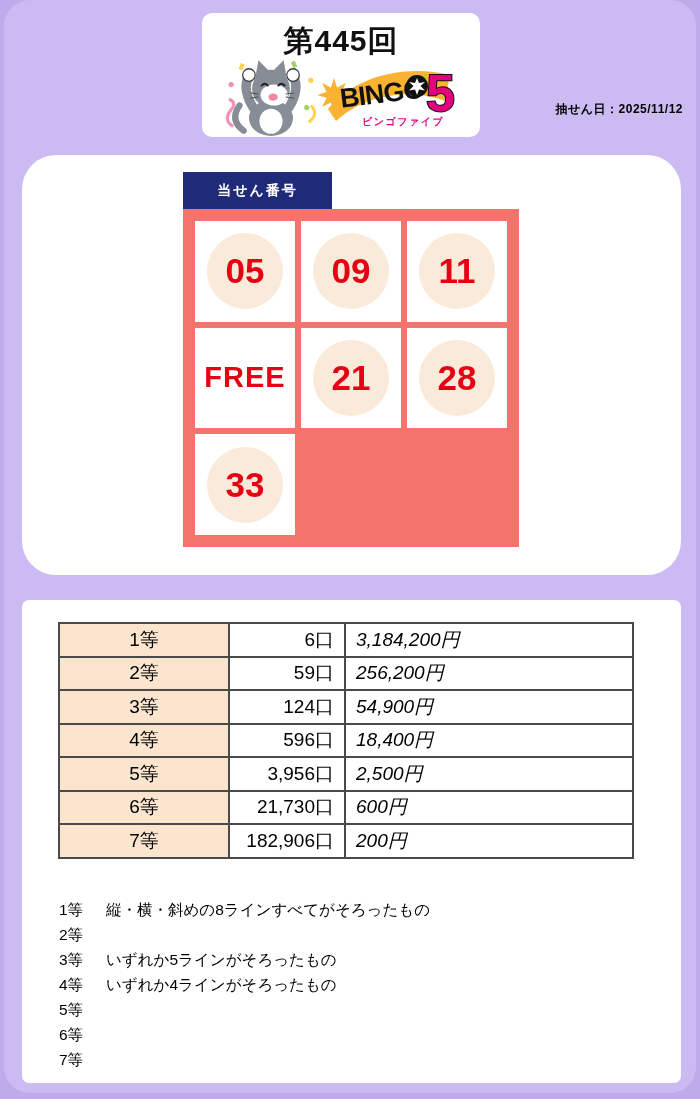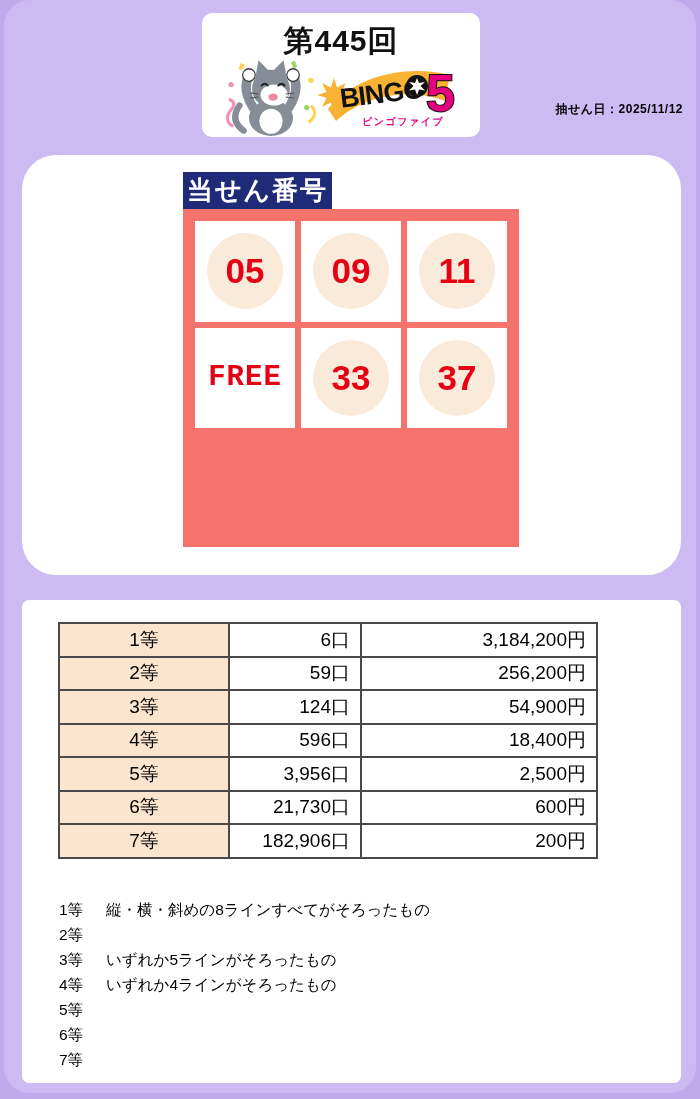--- a/index.html
+++ b/index.html
@@ -38,21 +38,21 @@
   
   .mid-card {
     position: absolute; left: 22px; top: 155px;
     width: 659px; height: 420px;
     background: #ffffff; border-radius: 34px;
   }
   .badge {
     position: absolute; left: 161px; top: 17px;
     width: 149px; height: 37px;
     background: #1f2a78; color: #fff;
-    font-size: 26px; font-weight: bold; letter-spacing: 2px;
+    font-size: 14px; font-weight: bold; letter-spacing: 2px;
     display: flex; align-items: center; justify-content: center;
   }
   .bingo-grid {
     position: absolute; left: 161px; top: 54px;
     width: 336px; height: 338px;
     background: #f4736c;
     display: grid;
     grid-template-columns: repeat(3, 1fr);
     grid-template-rows: repeat(3, 1fr);
     padding: 12px; gap: 6px;
@@ -63,43 +63,43 @@
   }
   .num-chip {
     width: 76px; height: 76px; border-radius: 50%;
     background: #faead9;
     display: flex; align-items: center; justify-content: center;
     font-size: 35px; font-weight: bold; color: #e60013;
   }
   .num-chip.free {
     background: transparent; border-radius: 0;
     width: auto; height: auto;
-    font-size: 29px; letter-spacing: 1px; font-family: Liberation Mono, monospace;
+    font-size: 29px; letter-spacing: 1px;
   }
 
   
   .bottom-card {
     position: absolute; left: 22px; top: 600px;
     width: 659px; height: 483px;
     background: #ffffff; border-radius: 7px;
   }
   .prize-table {
     position: absolute; left: 36px; top: 22px;
     border-collapse: collapse;
   }
   .prize-table td {
     border: 2px solid #4a4a4a;
     height: 33.5px;
     font-size: 19px; color: #000;
     padding: 0 10px;
     white-space: nowrap;
   }
   td.rank-cell  { width: 170px; background: #fbe5cf; text-align: center; }
-  td.units-cell { width: 132px; text-align: right; padding-left: 8px; }
-  td.amount-cell{ width: 236px; text-align: right; }
+  td.units-cell { width: 116px; text-align: right; padding-left: 8px; }
+  td.amount-cell{ width: 288px; text-align: left; font-style: italic; }
 
   .notes {
     position: absolute; left: 37px; top: 297px;
     font-size: 15.5px; color: #000; line-height: 25px;
   }
   .note-line { display: flex; }
   .note-rank { width: 47px; flex-shrink: 0; }
 </style>
 </head>
 <body>
@@ -158,24 +158,27 @@
     <div class="bingo-cell">
         <span class="num-chip">09</span>
       </div>
     <div class="bingo-cell">
         <span class="num-chip">11</span>
       </div>
     <div class="bingo-cell">
         <span class="num-chip free">FREE</span>
       </div>
     <div class="bingo-cell">
+        <span class="num-chip">21</span>
+      </div>
+    <div class="bingo-cell">
+        <span class="num-chip">28</span>
+      </div>
+    <div class="bingo-cell">
         <span class="num-chip">33</span>
-      </div>
-    <div class="bingo-cell">
-        <span class="num-chip">37</span>
       </div>
   </div>
 </div>
 
 <div class="bottom-card">
   <table class="prize-table">
     <tbody>
       <tr>
         <td class="rank-cell">1等</td>
         <td class="units-cell">6口</td>

